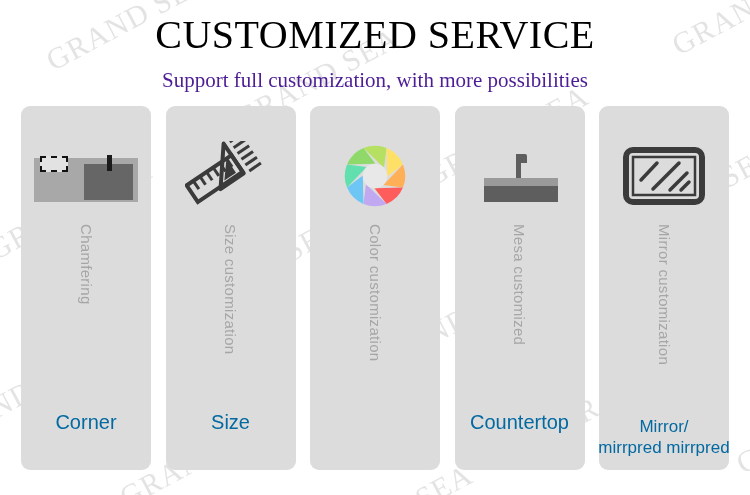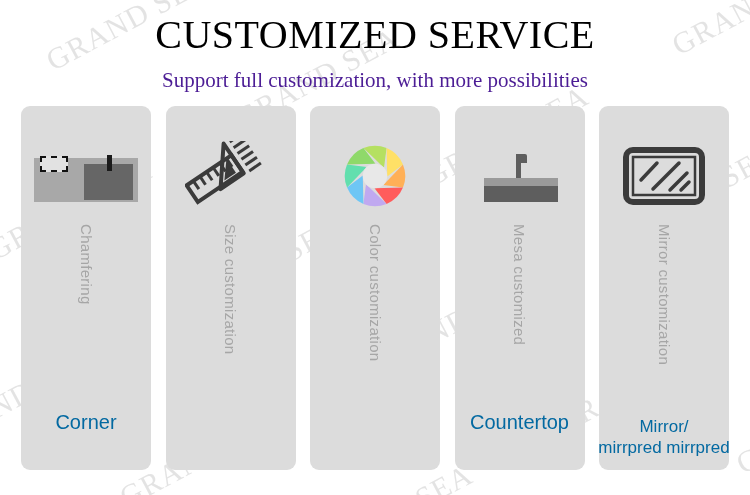--- a/index.html
+++ b/index.html
@@ -252,20 +252,21 @@
             <line x1="64" y1="27" x2="78" y2="27"></line>
             <line x1="64" y1="34" x2="78" y2="34"></line>
             <line x1="64" y1="41" x2="78" y2="41"></line>
           </g>
         </g>
       </svg>
     </div>
     <div class="card-vertical">
       <span class="vtext">Size customization</span>
     </div>
+    <div class="card-label">Size</div>
   </div>
 
   <div class="card">
     <div class="card-icon">
       <svg width="72" height="72" viewBox="0 0 100 100">
         <g id="aperture-segments">
             <path d="M 62.48 38.46 L 33.93 11.20 A 42 42 0 0 1 66.07 11.20 Z" fill="#b5e061"></path>
             <path d="M 66.99 50.67 L 66.07 11.20 A 42 42 0 0 1 88.80 33.93 Z" fill="#ffe066"></path>
             <path d="M 61.54 62.48 L 88.80 33.93 A 42 42 0 0 1 88.80 66.07 Z" fill="#ffb057"></path>
             <path d="M 49.33 66.99 L 88.80 66.07 A 42 42 0 0 1 66.07 88.80 Z" fill="#ff5c5c"></path>

